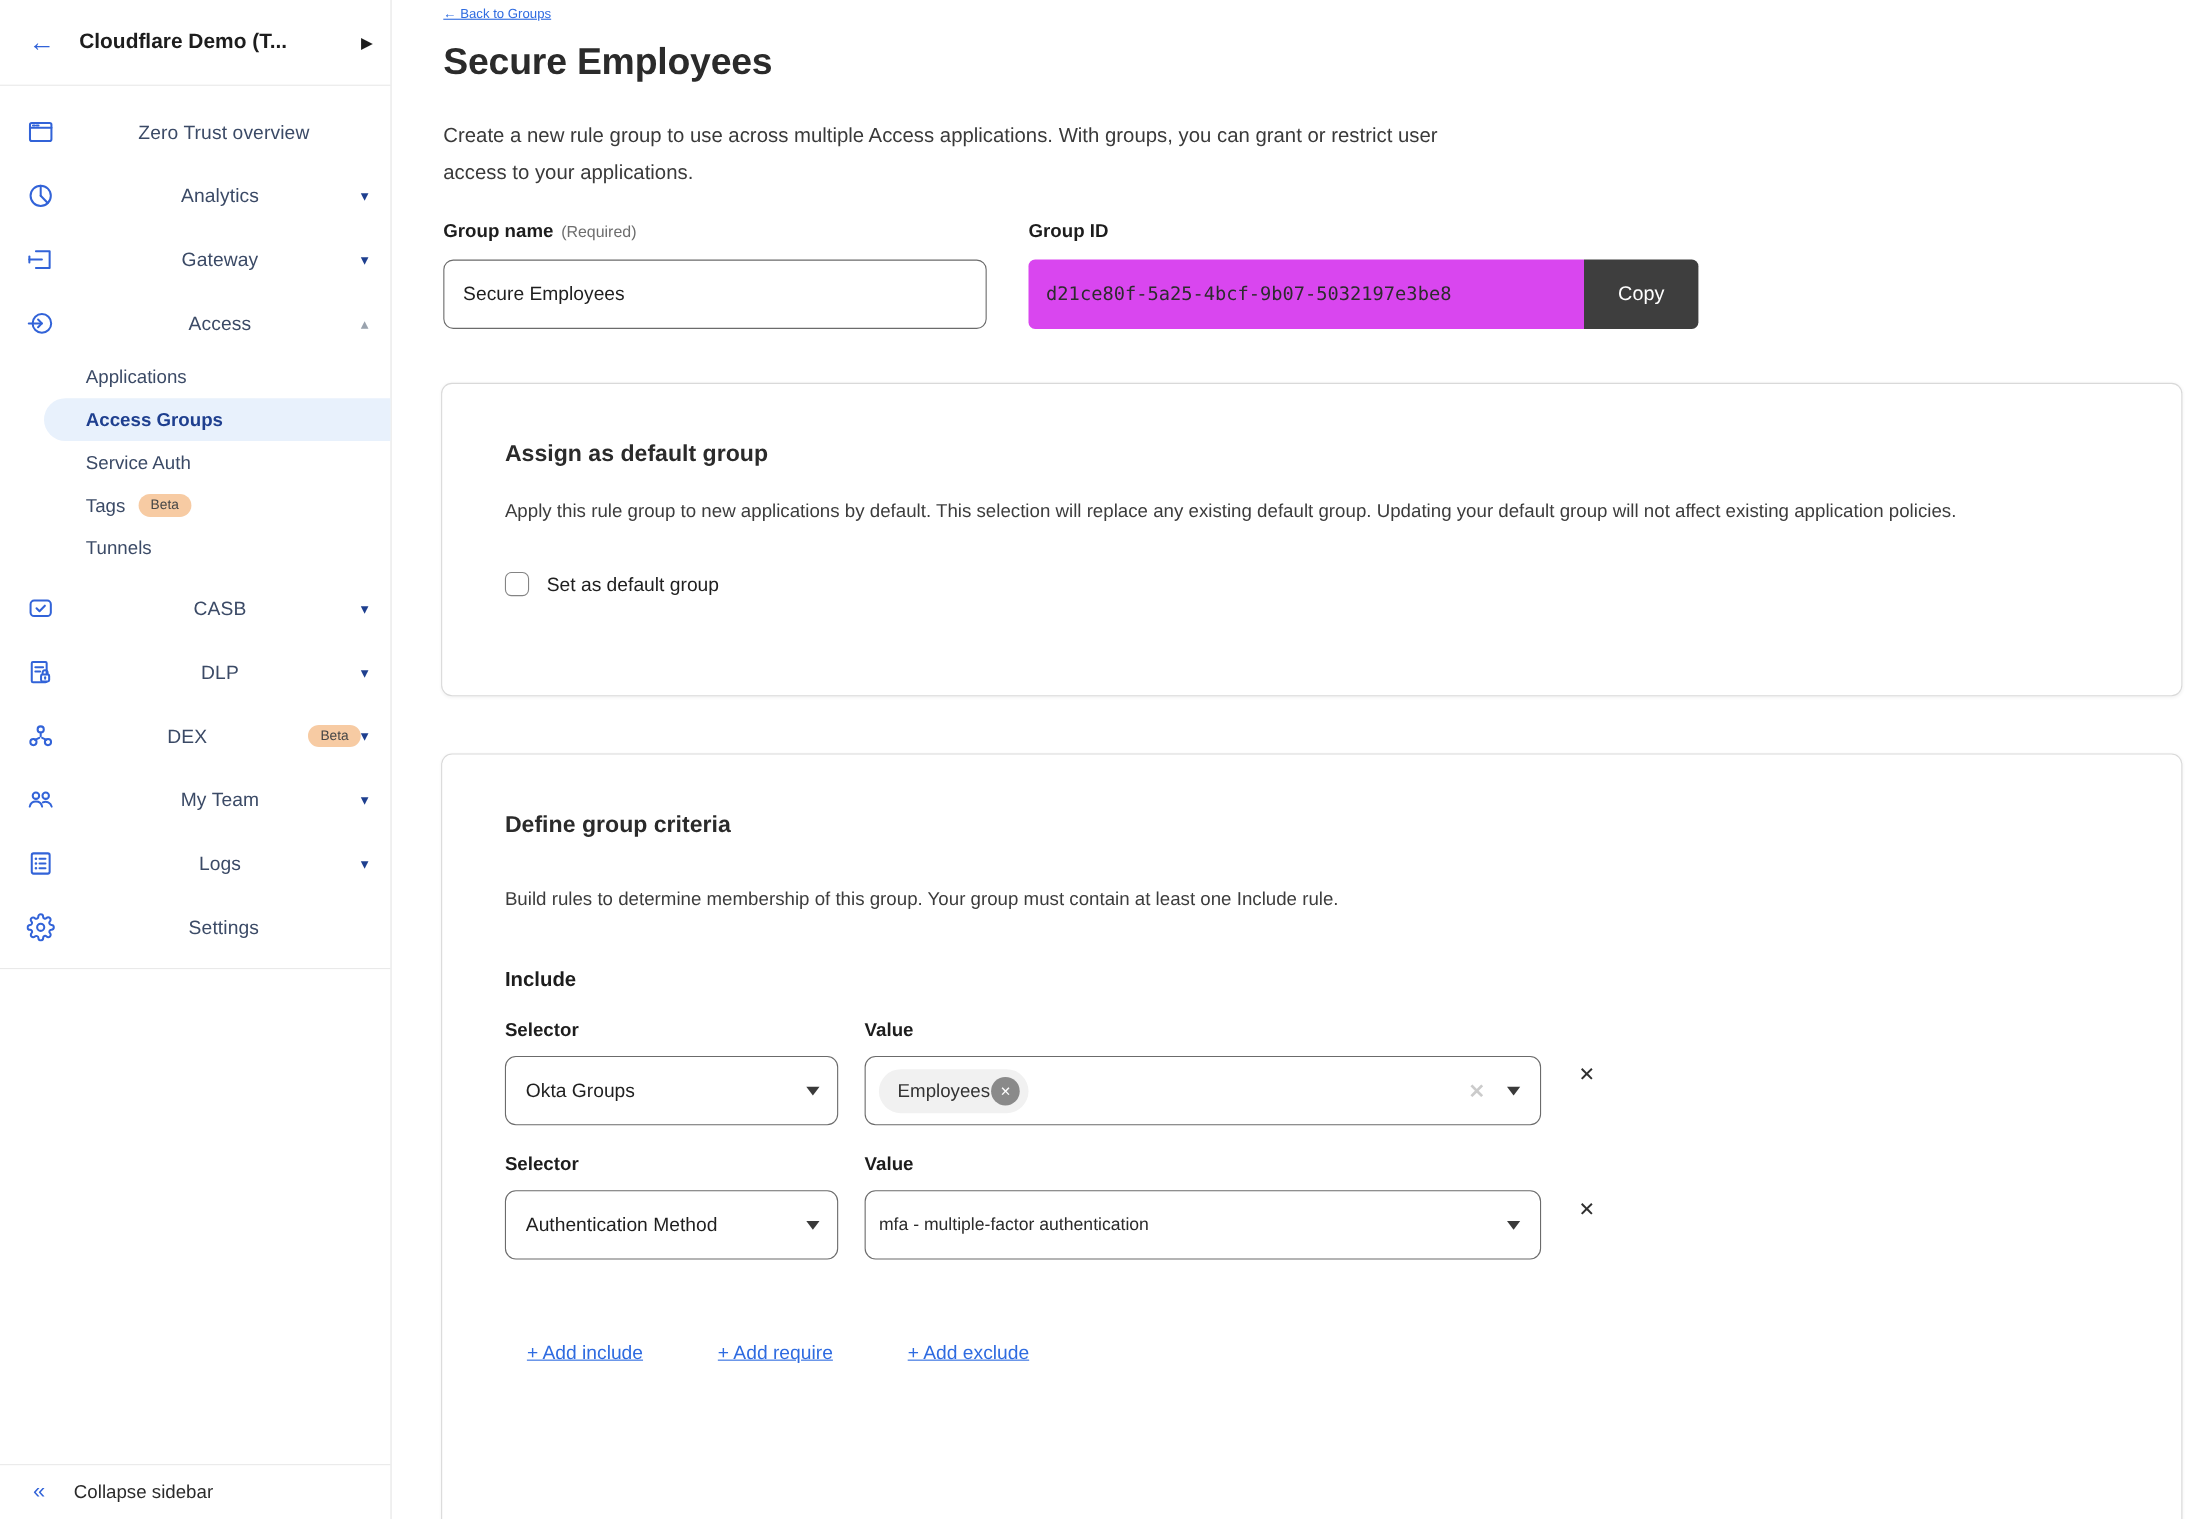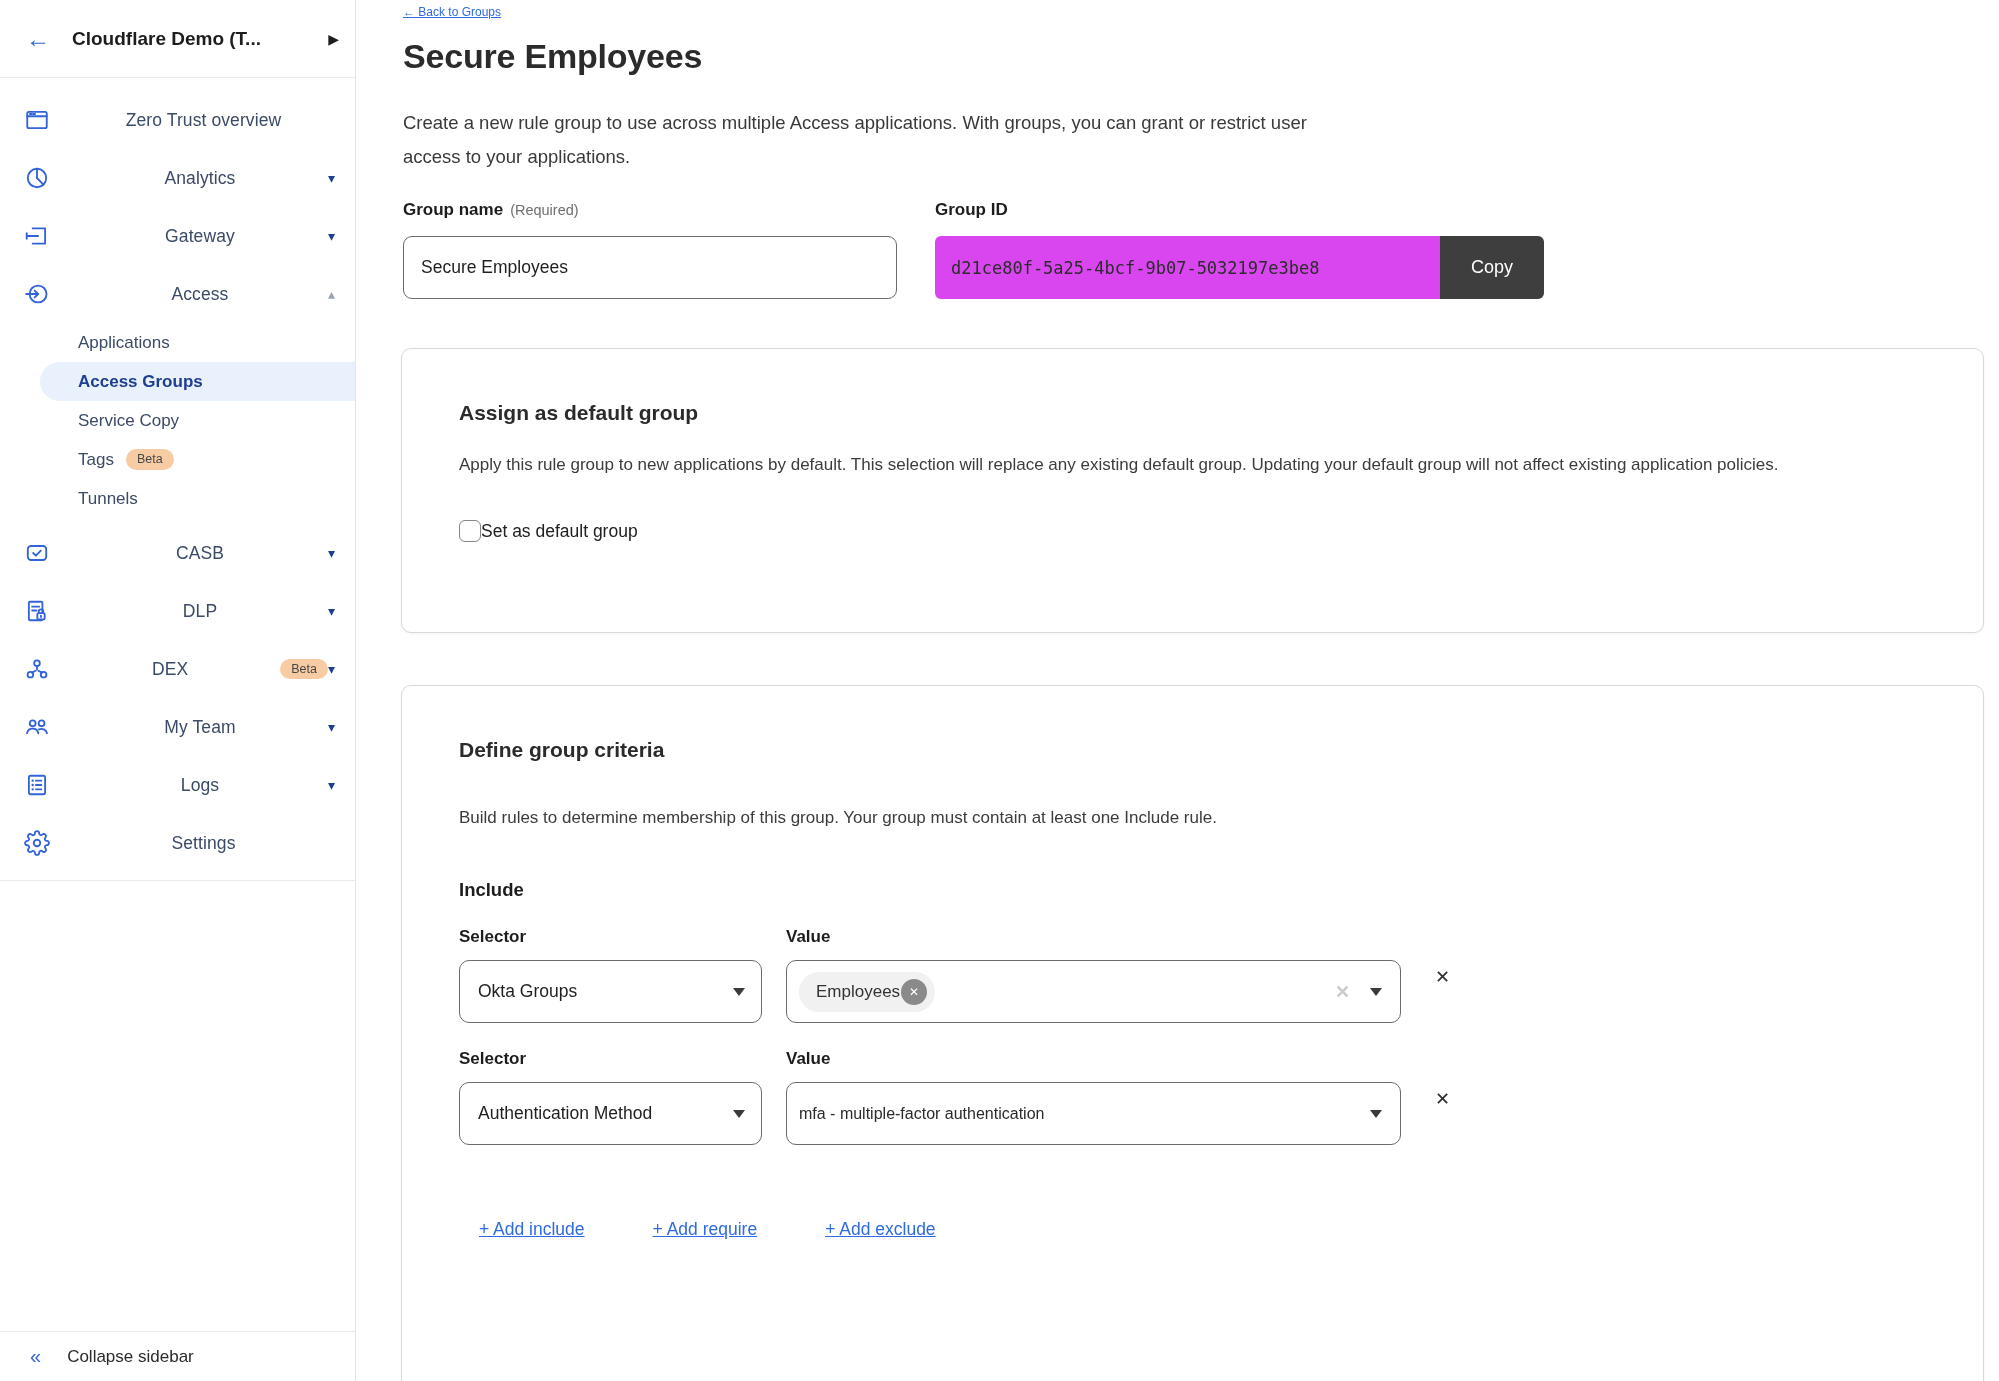--- a/index.html
+++ b/index.html
@@ -61,21 +61,21 @@
     border-radius:0 6px 6px 0; font-size:18px; font-family:"Liberation Sans",sans-serif; }
 
   .card { position:absolute; left:45px; width:1583px; background:#fff;
     border:1px solid #d9d9d9; border-radius:10px; box-shadow:0 1px 3px rgba(0,0,0,.05); }
   .card1 { top:348px; height:285px; }
   .card2 { top:685px; height:780px; }
   .card-inner { padding:0 88px 0 57px; }
   .card-h { font-size:21px; font-weight:700; color:#2b2b2b; padding-top:52px; }
   .card-p { margin-top:24px; font-size:17px; line-height:31px; color:#3c3c3c; max-width:1400px; }
 
-  .chk-row { margin-top:40px; display:flex; align-items:center; gap:0; }
+  .chk-row { margin-top:40px; display:flex; align-items:center; gap:16px; }
   .chk { width:22px; height:22px; border:1.5px solid #848484; border-radius:6px;
     background:#fff; cursor:pointer; flex:none; }
   .chk-label { font-size:17.5px; color:#202020; }
 
   .rule-head { font-size:18.5px; font-weight:700; color:#1d1d1d; }
   .mt-inc { margin-top:46px; }
   .mt-req { margin-top:60px; }
   .labels-row { display:flex; margin-top:26px; }
   .labels-row .l1 { width:327px; }
   .controls-row { display:flex; margin-top:13px; align-items:flex-start; }
@@ -160,21 +160,21 @@
       <span class="caret up">▴</span>
     </div>
 
     <div class="sub-item">
       <span>Applications</span>
     </div>
     <div class="sub-item active">
       <span>Access Groups</span>
     </div>
     <div class="sub-item">
-      <span>Service Copy</span>
+      <span>Service Auth</span>
     </div>
     <div class="sub-item">
       <span>Tags</span>
       <span class="beta">Beta</span>
     </div>
     <div class="sub-item">
       <span>Tunnels</span>
     </div>
 
     <div class="nav-item" style="margin-top:6px">

